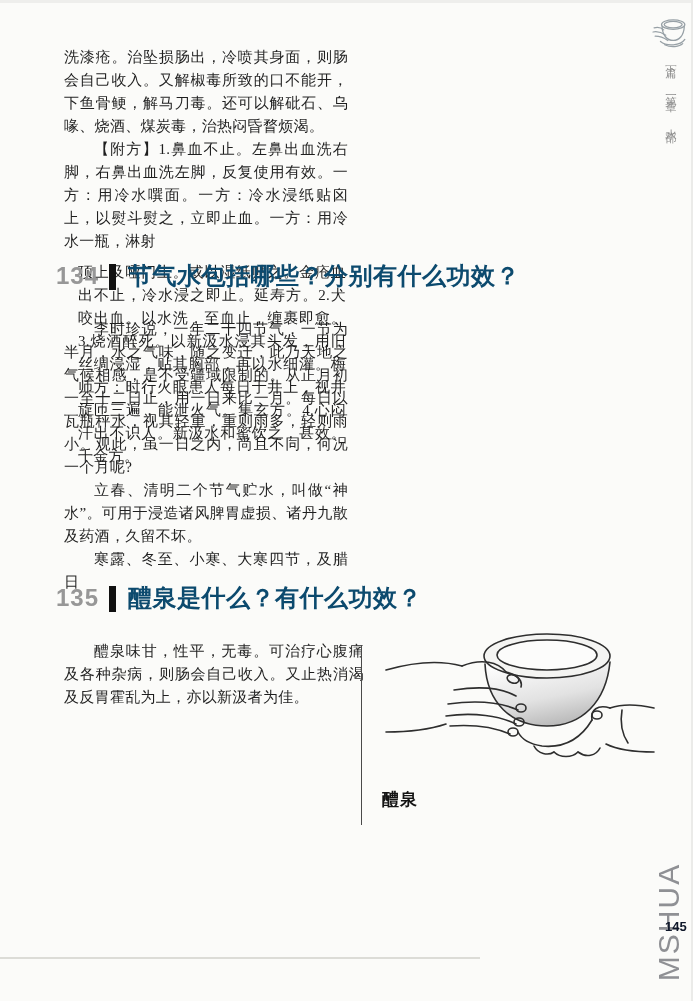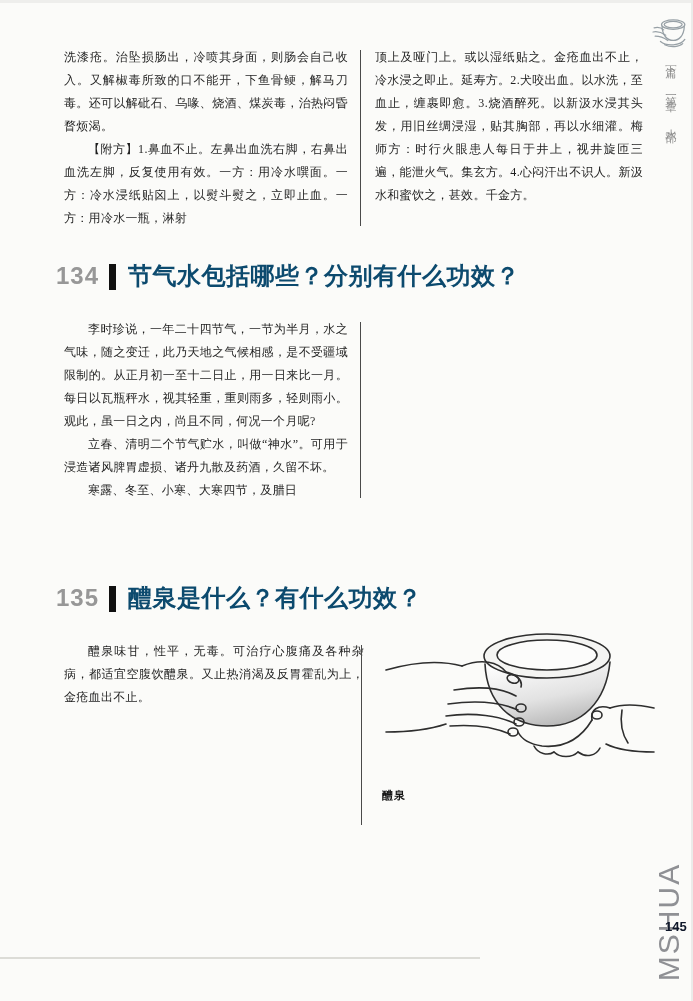--- a/index.html
+++ b/index.html
@@ -1,41 +1,41 @@
 <!DOCTYPE html>
 <html><head>
 <meta charset="utf-8">
 <style>
   html,body{margin:0;padding:0;background:#ffffff;}
   .page{position:relative;width:693px;height:1001px;background:#fbfbf9;overflow:hidden;
         font-family:"Liberation Serif","DejaVu Serif",serif;}
   .edge-top{position:absolute;left:0;top:0;width:100%;height:3px;background:#eeeeec;}
   .edge-right{position:absolute;right:0;top:0;width:2px;height:100%;background:#ebebe9;}
 
-  .txt{font-size:12px;line-height:23px;color:#1f1f1f;text-align:justify;letter-spacing:.3px;}
+  .txt{font-size:15px;line-height:23px;color:#1f1f1f;text-align:justify;letter-spacing:.3px;flex-direction:column;}
   .txt p{margin:0;text-indent:2em;}
   .txt p.noindent{text-indent:0;}
 
   .two-col{position:absolute;left:64px;display:flex;}
   .col-l{width:296px;padding-right:12px;box-sizing:border-box;}
   .divider{width:1px;background:#4a4a4a;margin:4px 0;}
   .col-r{width:282px;padding-left:14px;box-sizing:border-box;}
 
   .heading{position:absolute;left:56px;display:flex;align-items:center;
            font-family:"Liberation Sans","DejaVu Sans",sans-serif;}
   .h-num{font-size:24px;font-weight:700;color:#979797;letter-spacing:1px;line-height:1;}
   .h-bar{width:7px;height:26px;background:#101010;margin:2px 12px 0 10px;}
   .h-title{font-size:24px;font-weight:700;color:#0c4a6e;letter-spacing:.5px;line-height:1.2;}
 
   .s135-text{position:absolute;left:64px;top:640px;width:300px;}
   .divider-135{position:absolute;left:361px;top:645px;width:1px;height:180px;background:#4a4a4a;}
 
   .figure{position:absolute;left:380px;top:612px;width:280px;height:176px;}
   .fig-caption{position:absolute;left:382px;top:788px;font-family:"Liberation Sans","DejaVu Sans",sans-serif;
-               font-size:11px;font-weight:700;color:#141414;letter-spacing:1px;}
+               font-size:17px;font-weight:700;color:#141414;letter-spacing:1px;}
 
   .margin-icon{position:absolute;left:652px;top:14px;width:36px;height:36px;}
   .margin-labels{position:absolute;left:663px;top:56px;writing-mode:vertical-rl;text-orientation:upright;
                  font-family:"Liberation Sans","DejaVu Sans",sans-serif;font-size:11.5px;color:#8e8e8e;
                  letter-spacing:2px;}
   .margin-labels span + span{margin-top:13px;}
 
   .faint-line{position:absolute;left:0;top:957px;width:480px;height:2px;background:#dcdcd7;}
   .watermark{position:absolute;left:586px;top:905px;width:165px;height:34px;transform:rotate(-90deg);
              font-family:"Liberation Sans","DejaVu Sans",sans-serif;font-size:30px;color:#8f9094;
@@ -77,21 +77,21 @@
     <div class="divider"></div>
   </div>
 
   <div class="heading" style="top:584px;">
     <span class="h-num">135</span>
     <span class="h-bar"></span>
     <span class="h-title">醴泉是什么？有什么功效？</span>
   </div>
 
   <div class="s135-text txt">
-    <p>醴泉味甘，性平，无毒。可治疗心腹痛及各种杂病，都适宜空腹饮醴泉。又止热消渴及反胃霍乱为上，金疮血出不止。</p>
+    <p>醴泉味甘，性平，无毒。可治疗心腹痛及各种杂病，则肠会自己收入。又止热消渴及反胃霍乱为上，亦以新汲者为佳。</p>
   </div>
   <div class="divider-135"></div>
 
   <div class="figure">
     <svg width="280" height="172" viewBox="0 0 272 172" fill="none" stroke="#2e2e2e" stroke-width="1.6" stroke-linecap="round">
       <defs>
         <linearGradient id="bowlg" x1="0.15" y1="0" x2="0.55" y2="1">
           <stop offset="0" stop-color="#ffffff"></stop>
           <stop offset="0.6" stop-color="#e2e2e2"></stop>
           <stop offset="1" stop-color="#b9b9b9"></stop>

